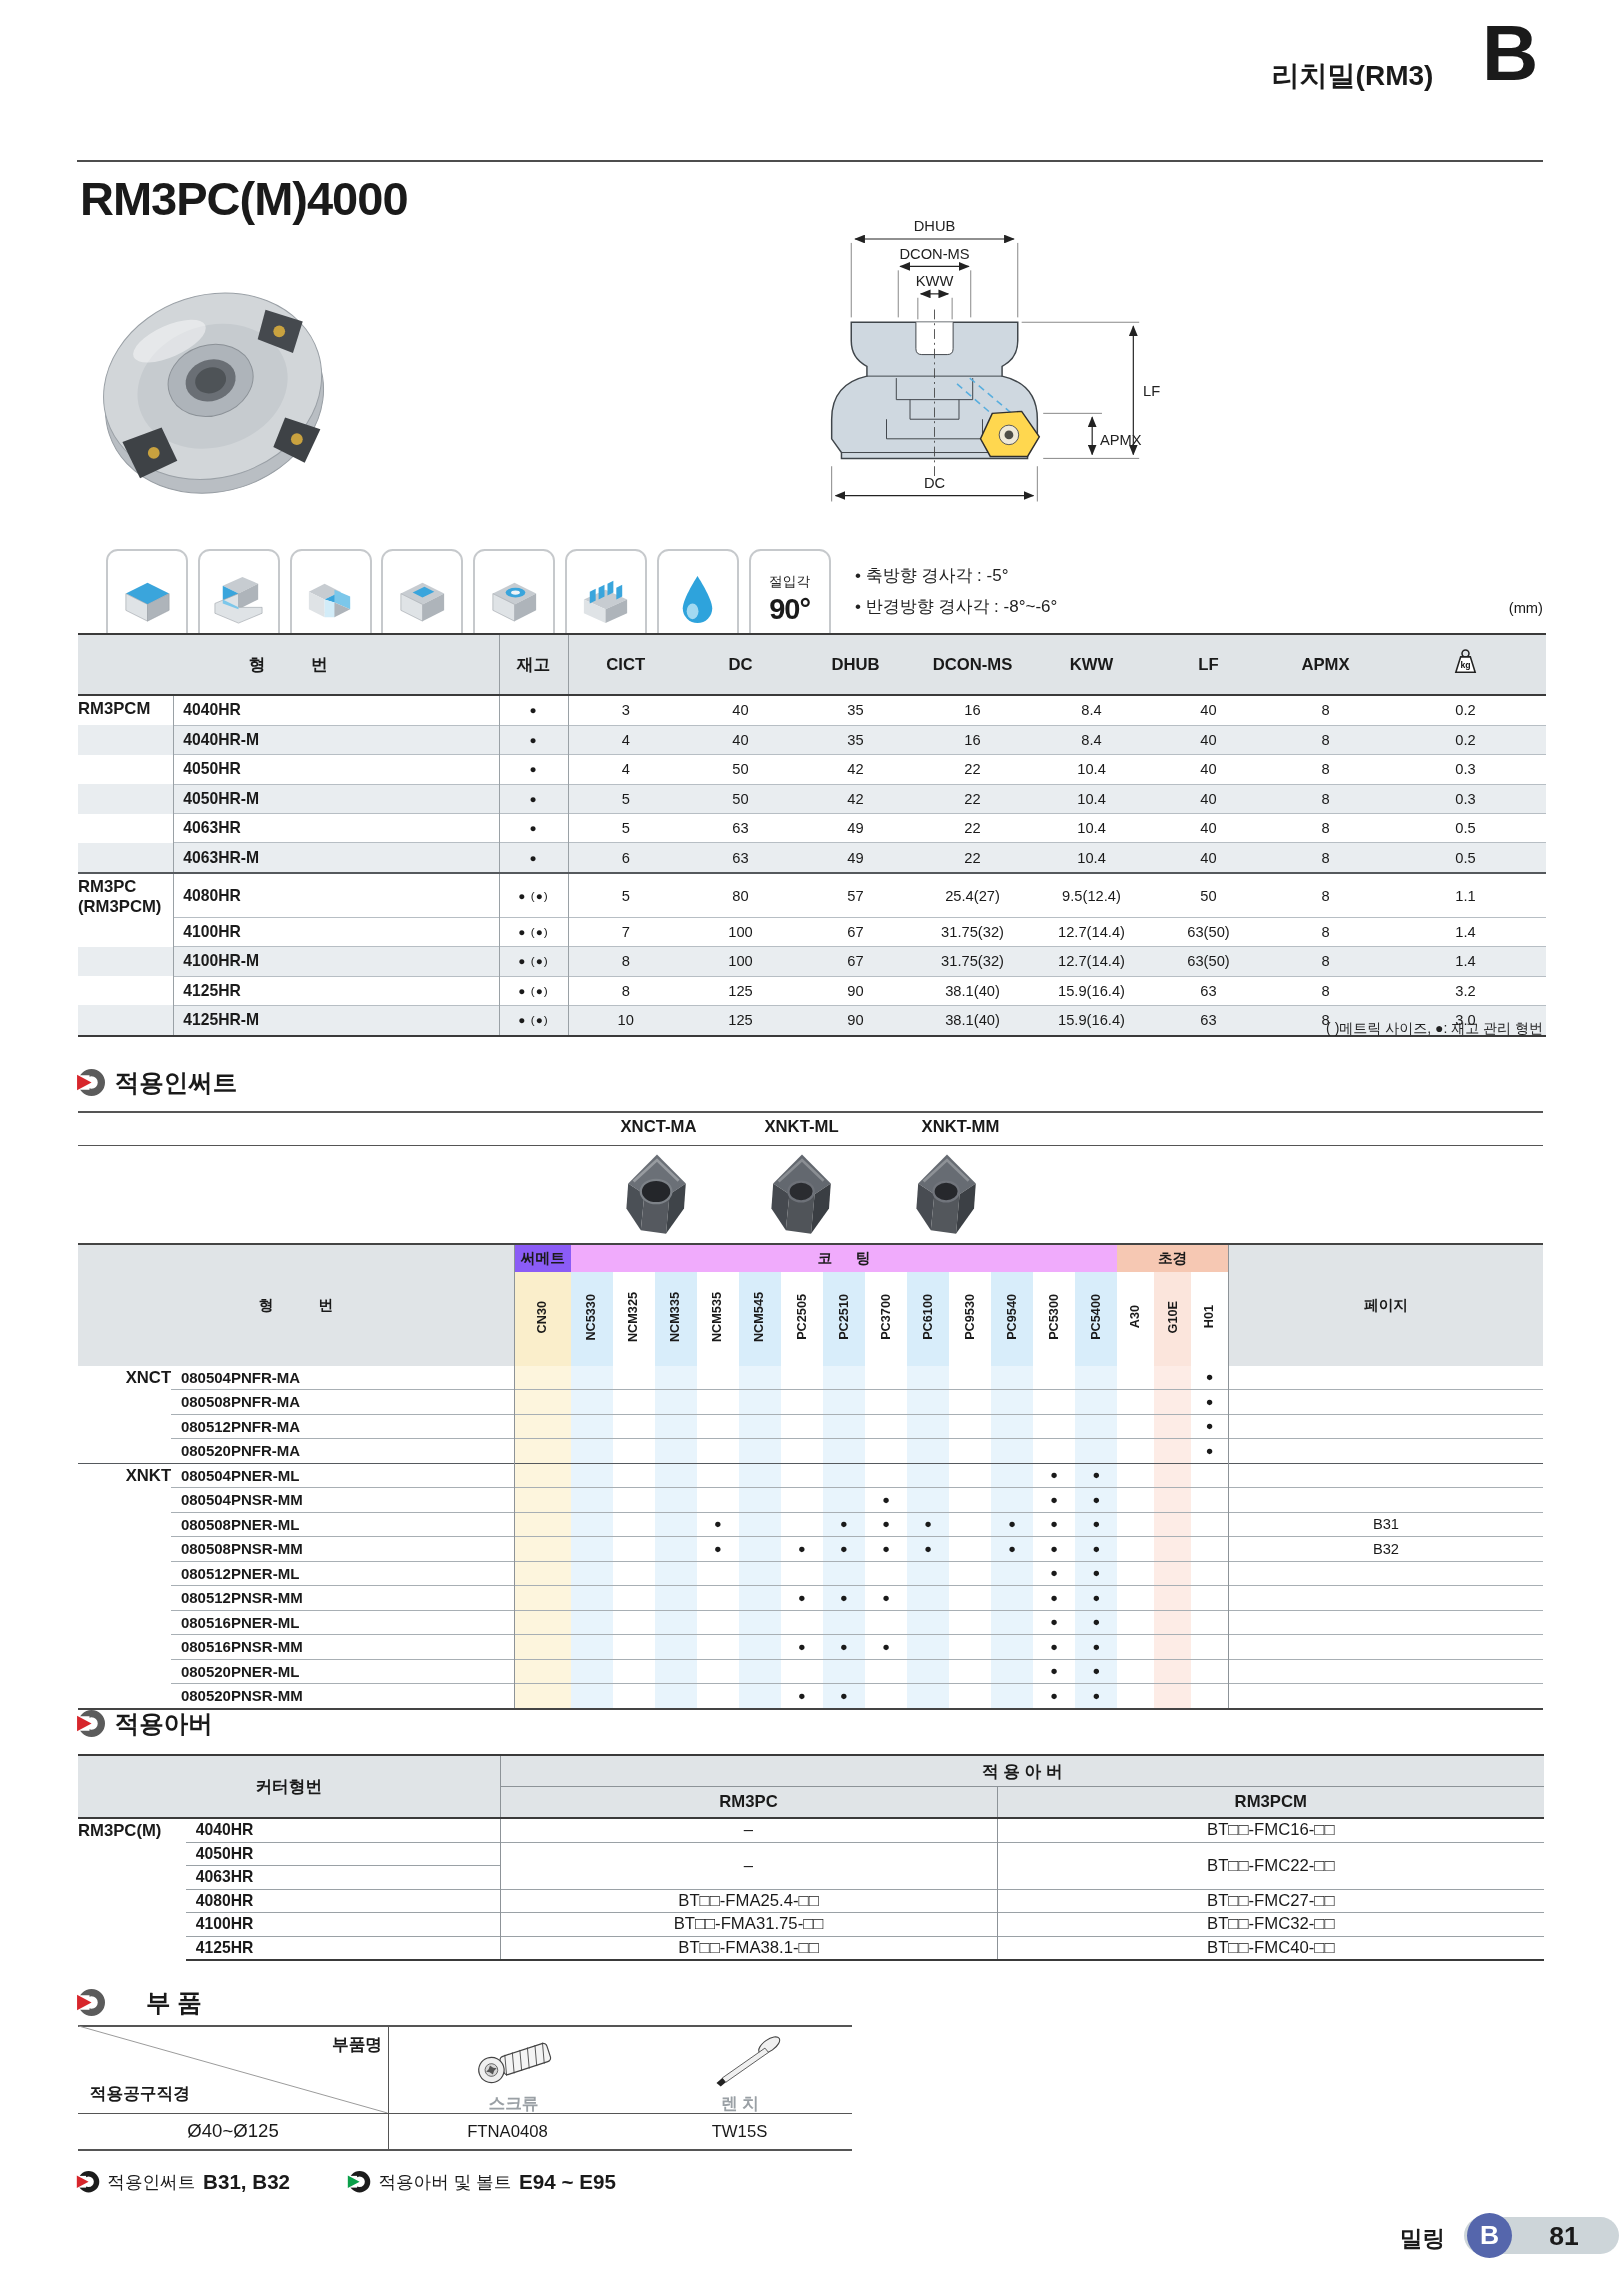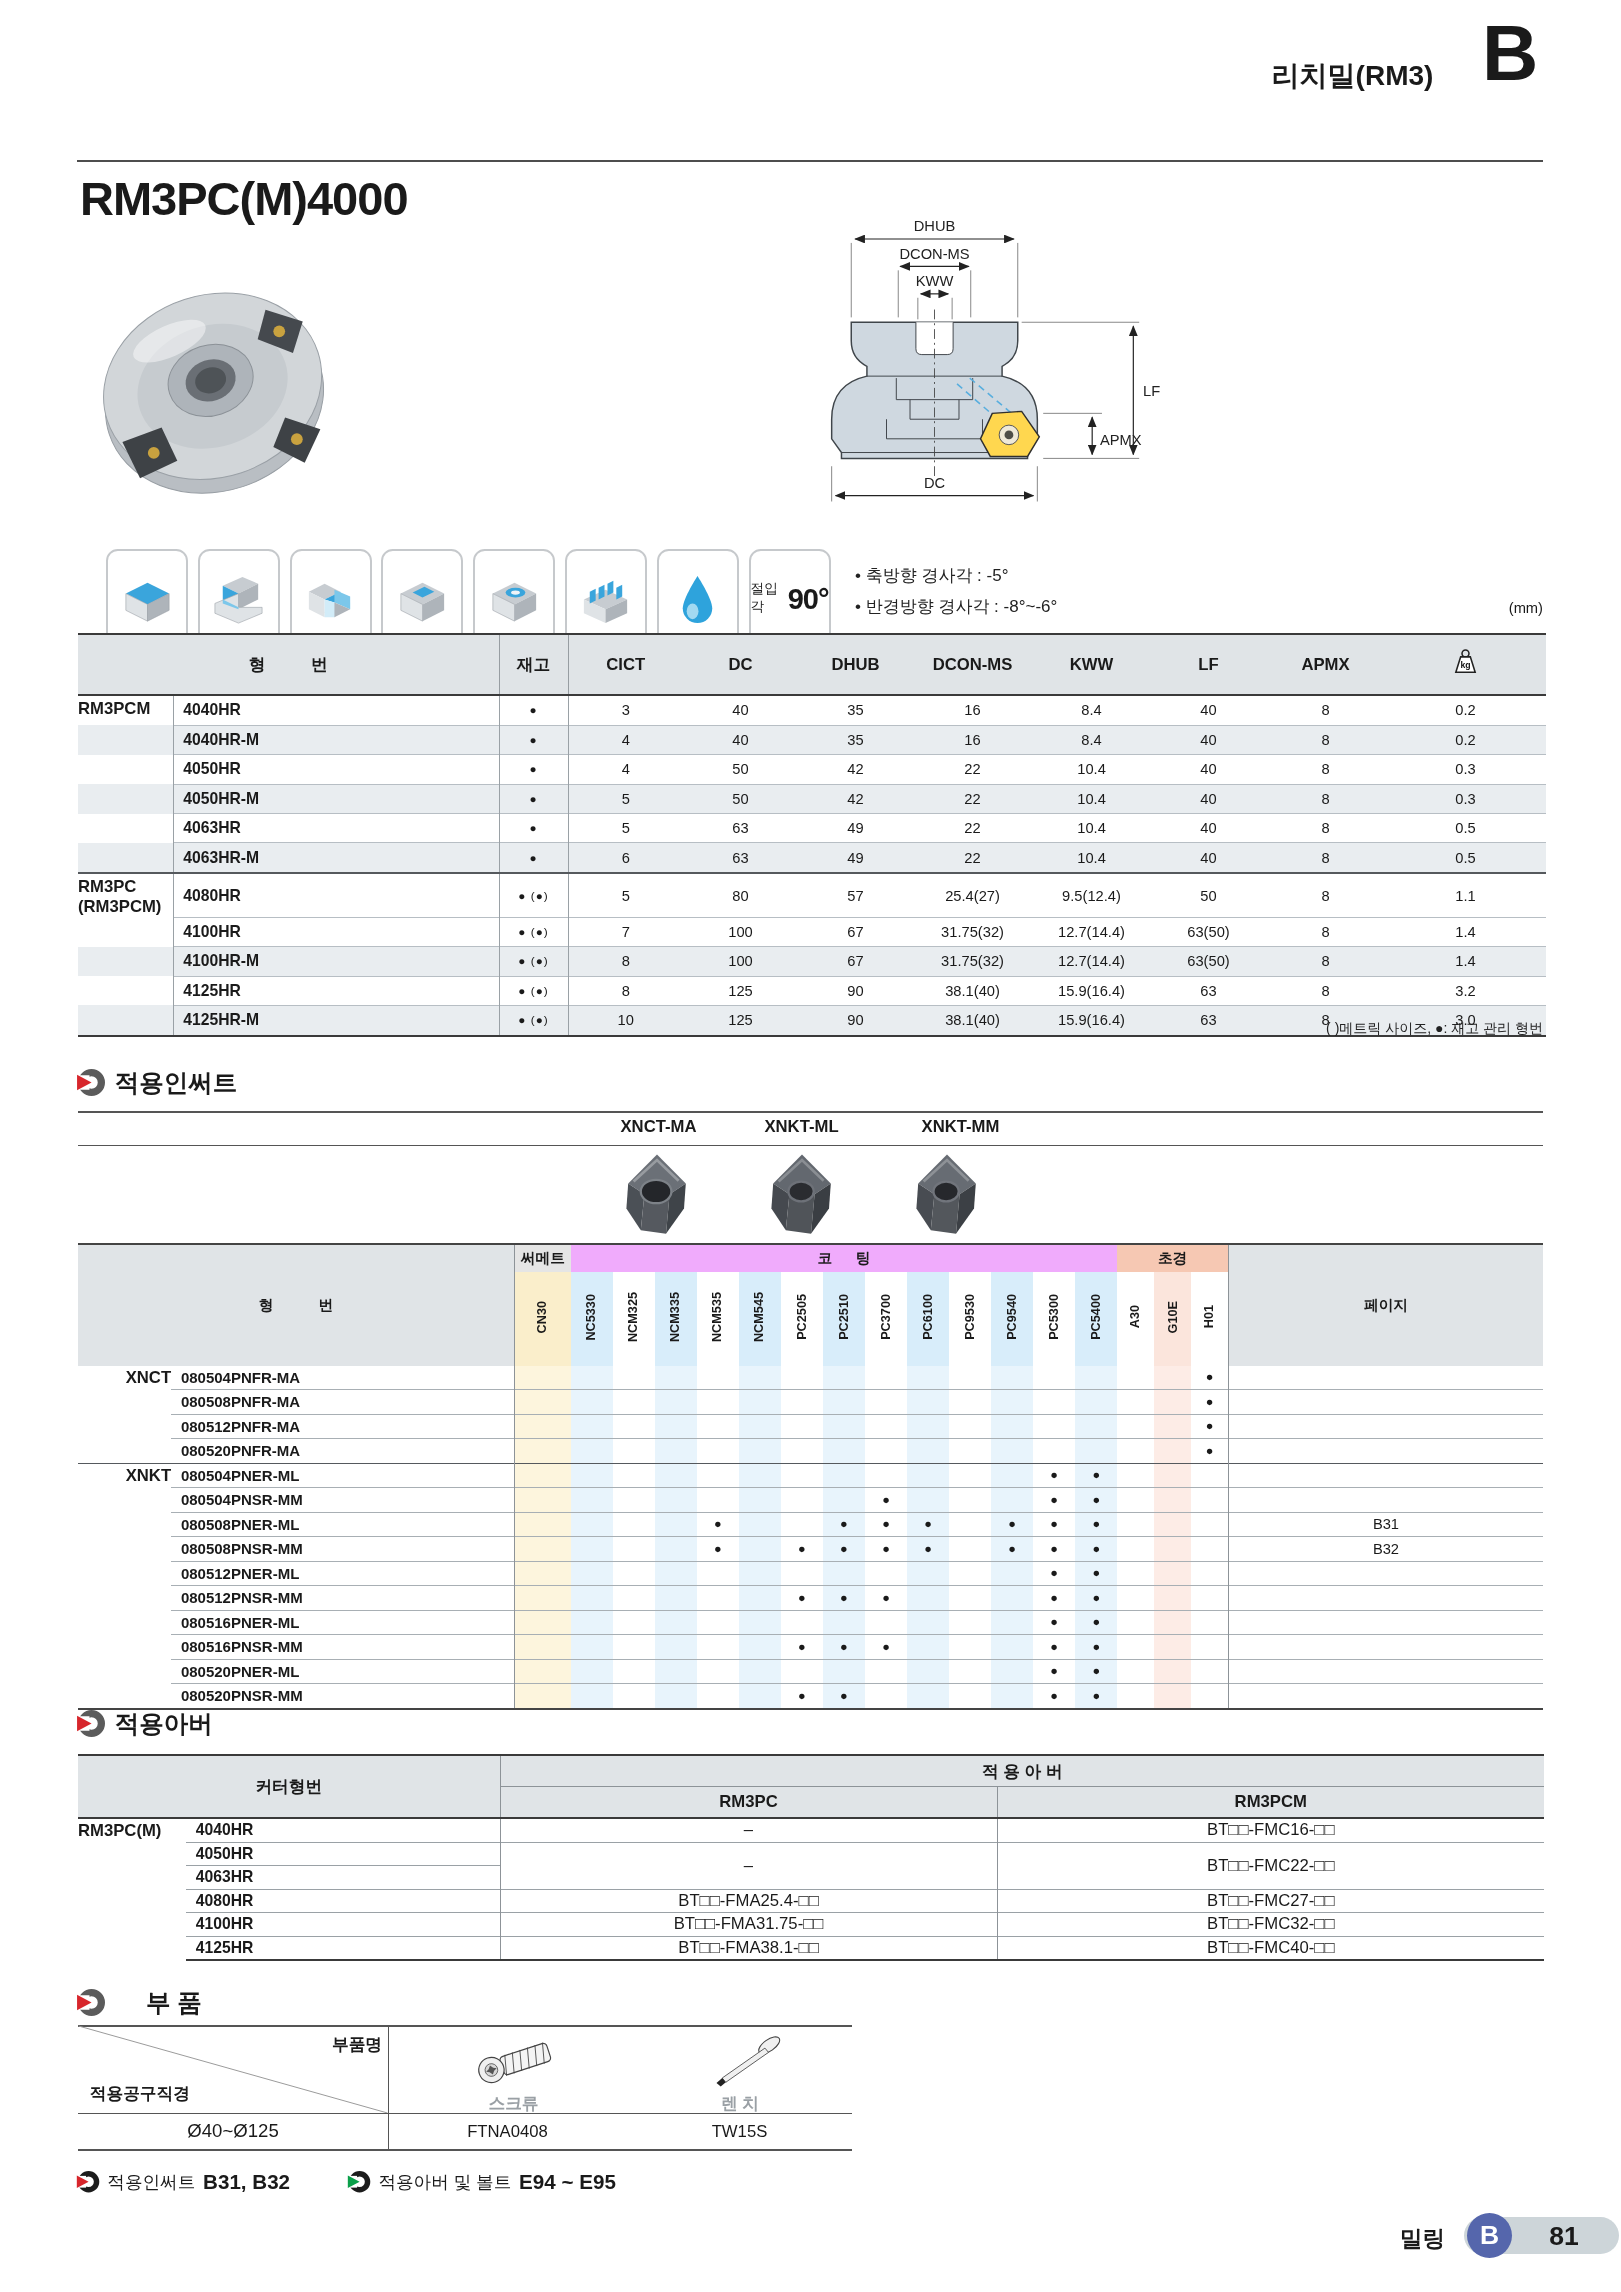--- a/index.html
+++ b/index.html
@@ -9,21 +9,21 @@
 
   
   #cat-label{left:1235px;top:57px;width:235px;text-align:center;font-size:28px;font-weight:bold;}
   #tab-letter{left:1482px;top:7.8px;font-size:78px;font-weight:bold;}
   #top-rule{left:77px;top:160px;width:1466px;height:2px;background:#4d4d4d;}
   #page-title{left:80px;top:171px;font-size:47px;font-weight:bold;letter-spacing:-1px;}
 
   
   #icons-row{left:106px;top:549px;display:flex;gap:9.8px;}
   .opbox{width:82px;height:100px;border:2px solid #c6c9cc;border-radius:11.8px;background:#fff;
-         display:flex;flex-direction:row;align-items:center;justify-content:center;box-sizing:border-box;}
+         display:flex;flex-direction:column;align-items:center;justify-content:center;box-sizing:border-box;}
   .ang-label{font-size:13.7px;color:#222;margin-bottom:2px;}
   .ang-val{font-size:29px;font-weight:600;letter-spacing:-1px;}
   #cut-notes{left:855px;top:561px;font-size:17px;line-height:1.8;color:#222;}
   #mm-note{left:78px;top:600px;width:1465px;text-align:right;font-size:14.7px;}
 
   
   table{border-collapse:collapse;table-layout:fixed;}
   th,td{padding:0;}
 
   
@@ -47,21 +47,21 @@
 
   
   .hline{height:2px;background:#555;}
   .fig-label{font-size:16.7px;font-weight:bold;width:127px;text-align:center;}
 
   
   #insert-table{left:78px;top:1243px;width:1465px;border-bottom:2px solid #444;}
   #insert-table thead tr.grp th{height:26.5px;font-size:14.7px;font-weight:bold;border-top:2px solid #444;}
   #insert-table th.mhead{background:#e0e4e7;font-size:16.7px;word-spacing:41px;border-top:2px solid #444;}
   #insert-table th.phead{background:#e0e4e7;font-size:15.7px;border-top:2px solid #444;border-left:1px solid #8d9398;}
-  #insert-table th.g-cermet{background:#e5e5e5;}
+  #insert-table th.g-cermet{background:#8b5cf6;}
   #insert-table th.g-coat{background:#f0abfc;word-spacing:19.6px;}
   #insert-table th.g-carb{background:#f6c8b3;}
   #insert-table tr.lblrow th{height:94px;font-size:12.7px;font-weight:bold;vertical-align:middle;}
   #insert-table tr.lblrow th span{writing-mode:vertical-rl;transform:rotate(180deg);display:inline-block;line-height:1;}
   #insert-table td{height:23.5px;text-align:center;font-size:12.7px;}
   #insert-table td.iseries{text-align:right;font-weight:bold;font-size:16.7px;}
   #insert-table td.imodel{text-align:left;padding-left:9.8px;font-weight:bold;font-size:15px;}
   #insert-table td.pcell{font-size:14.7px;}
   .c-cermet{background:#fdf5dd;}
   .c-blue{background:#e8f4fc;}

